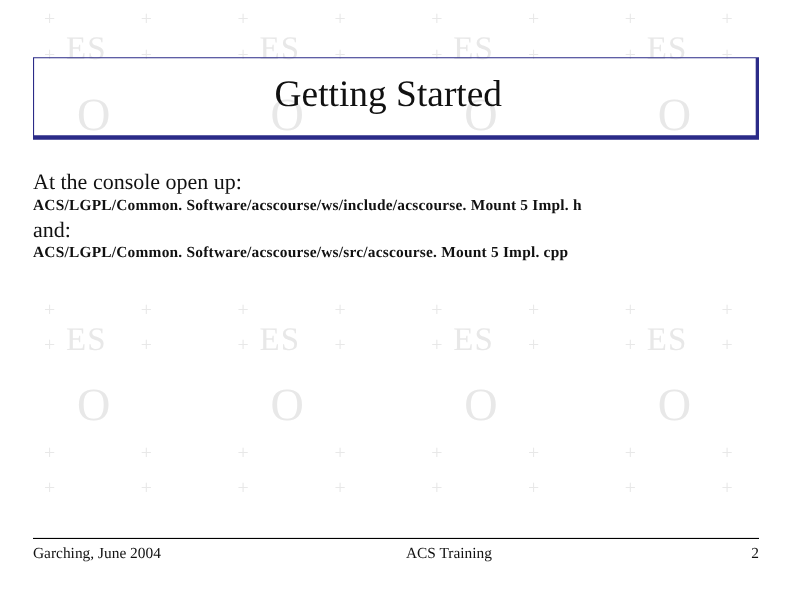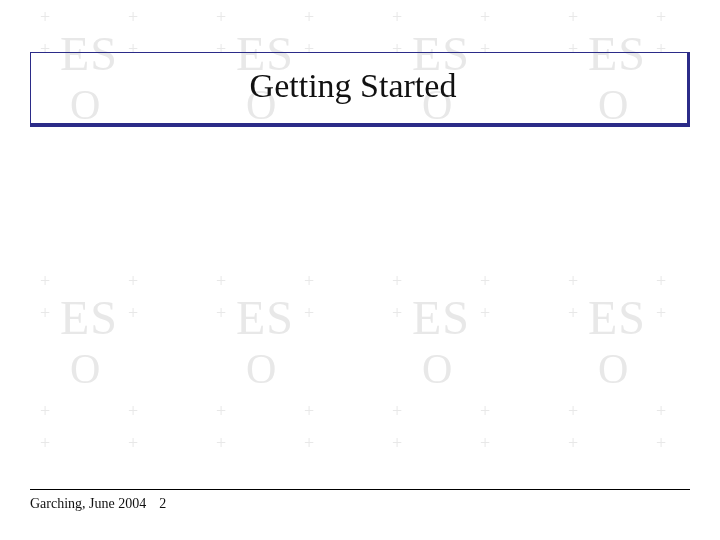--- a/index.html
+++ b/index.html
@@ -16,21 +16,21 @@
     z-index: 0;
   }
   .wm {
     position: absolute;
     color: #e8e8e8;
     font-family: "Times New Roman", Times, serif;
     line-height: 1;
     user-select: none;
   }
   .wm-plus { font-size: 18px; font-weight: normal; }
-  .wm-es   { font-size: 48px; font-weight: normal; letter-spacing: 1px; }
+  .wm-es   { font-size: 30px; font-weight: normal; letter-spacing: 1px; }
   .wm-o    { font-size: 42px; font-weight: normal; }
 
   .slide {
     position: absolute;
     inset: 0;
     z-index: 1;
     padding: 0 30px;
   }
 
   .title-box {
@@ -154,19 +154,26 @@
   <span class="wm wm-plus" style="left:568px; top:434px;">+</span>
   <span class="wm wm-plus" style="left:656px; top:434px;">+</span>
 </div>
 
 <div class="slide">
 
   <div class="title-box">
     <span class="title-text">Getting Started</span>
   </div>
 
+  <div class="body">
+    <div class="body-line">At the console open up:</div>
+    <div class="body-path">ACS/LGPL/Common. Software/acscourse/ws/include/acscourse. Mount 5 Impl. h</div>
+    <div class="body-line">and:</div>
+    <div class="body-path">ACS/LGPL/Common. Software/acscourse/ws/src/acscourse. Mount 5 Impl. cpp</div>
+  </div>
 
   <div class="footer">
     <span class="footer-left">Garching, June 2004</span>
+    <span class="footer-center">ACS Training</span>
     <span class="footer-right">2</span>
   </div>
 
 </div>
 
 </body></html>

